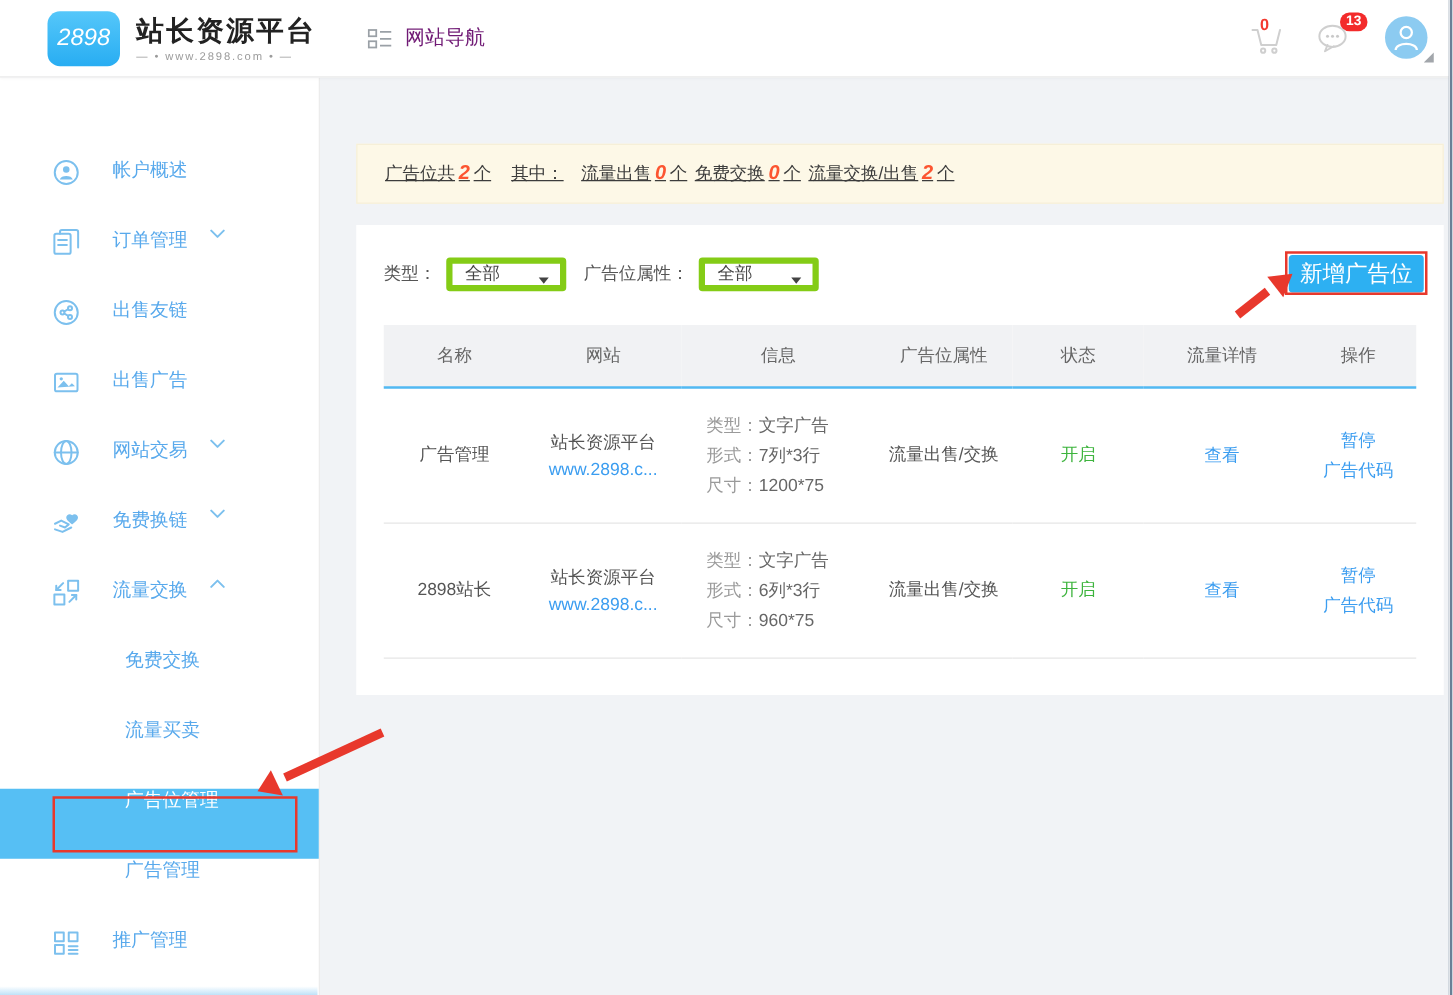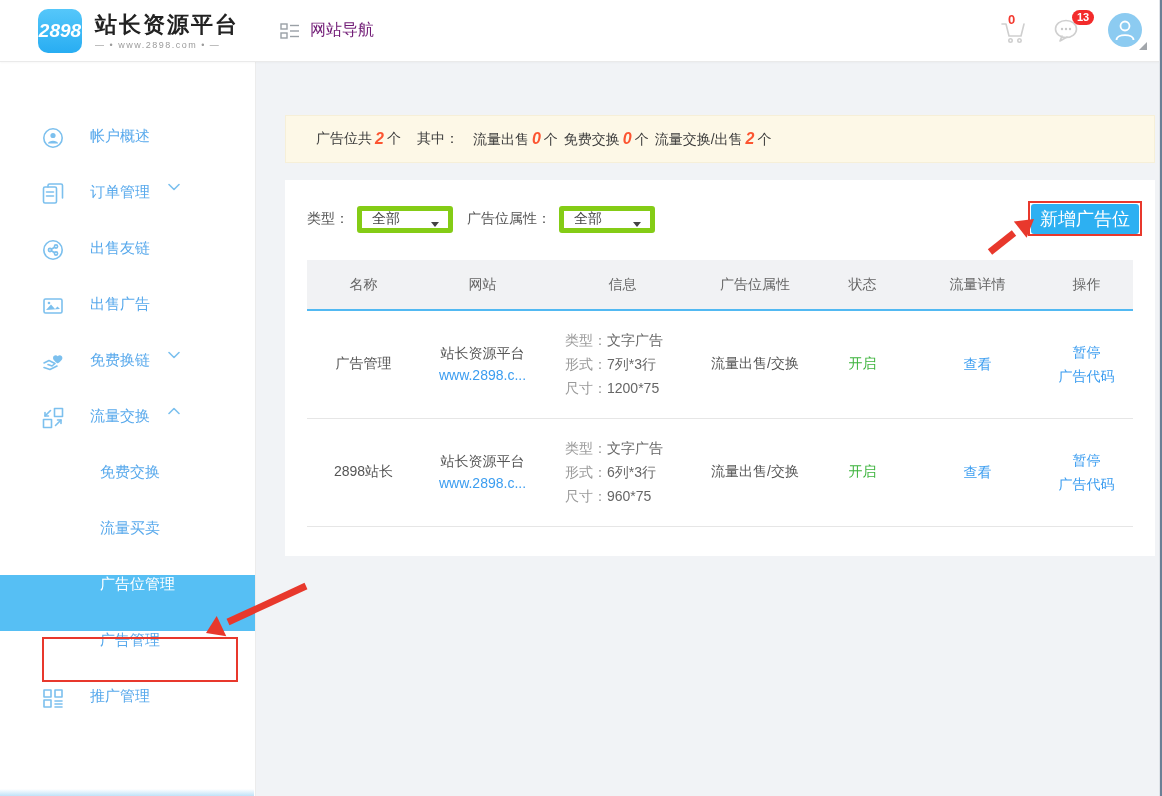--- a/index.html
+++ b/index.html
@@ -4,23 +4,23 @@
 <style>
   * { margin:0; padding:0; box-sizing:border-box; }
   body { background:#e9ebee; font-family:"Liberation Sans", sans-serif; }
   .page { position:relative; width:1162px; height:796px; background:#f1f3f6; overflow:hidden; }
 
   
   .topbar { position:absolute; top:0; left:0; right:0; height:62px; background:#fff;
             border-bottom:1px solid #eaeaea; display:flex; align-items:center; z-index:6;
             box-shadow:0 1px 2px rgba(0,0,0,.03); }
   .logo { display:flex; align-items:center; margin-left:38px; cursor:pointer; }
-  .logo-badge { width:44px; height:44px; border-radius:10px;
+  .logo-badge { width:58px; height:44px; border-radius:10px;
                 background:linear-gradient(180deg,#55c7fa,#28adf2);
-                color:#fff; font-size:19px; font-weight:bold; font-style:italic;
+                color:#fff; font-size:19px; font-weight:normal; font-style:italic;
                 display:flex; align-items:center; justify-content:center; letter-spacing:0; }
   .logo-text { margin-left:13px; display:flex; flex-direction:column; }
   .logo-title { font-size:22px; font-weight:bold; color:#222; letter-spacing:2px; line-height:26px; }
   .logo-sub { font-size:9px; color:#9b9b9b; letter-spacing:1.5px; margin-top:2px; }
   .site-nav { display:flex; align-items:center; margin-left:41px; color:#701a75; font-size:16px; cursor:pointer; }
   .site-nav svg { margin-right:10px; }
   .top-right { margin-left:auto; display:flex; align-items:center; padding-right:10px; }
   .cart-wrap { position:relative; width:30px; height:30px; cursor:pointer; }
   .cart-count { position:absolute; top:-4px; left:10px; color:#f3392f; font-size:13px; font-weight:bold; }
   .chat-wrap { position:relative; width:30px; height:28px; margin-left:24px; cursor:pointer; }
@@ -43,21 +43,21 @@
   .menu-item.sub { padding-left:100px; }
   .menu-item.active { background:#56bff4; color:#fff; }
   .chev { margin-left:18px; display:inline-flex; }
   .sidebar-glow { position:absolute; left:0; right:1px; bottom:0; height:7px;
                   background:linear-gradient(to top,#bfe2f8,rgba(255,255,255,0)); }
 
   
   .content { position:absolute; left:256px; top:62px; right:0; bottom:0; }
   .notice { position:absolute; left:29px; top:53px; width:870px; height:48px;
             background:#fdf8e7; border:1px solid #f6efd8; display:flex; align-items:center;
-            padding-left:30px; font-size:14px; color:#3c3c3c; }
+            padding-left:22px; font-size:14px; color:#3c3c3c;text-decoration:underline; }
   .notice .num { color:#fc5531; font-weight:bold; font-style:italic; font-size:16px; margin:0 3px; }
   .notice .mid { margin:0 14px 0 16px; }
   .notice .seg { margin-right:6px; }
 
   .panel { position:absolute; left:29px; top:118px; width:870px; height:376px; background:#fff; }
   .filters { position:absolute; top:24px; left:22px; height:30px; display:flex; align-items:center;
              font-size:14px; color:#555; }
   .sel { position:relative; width:96px; height:27px; border:5px solid #84cc16; border-radius:3px;
          background:#fff; margin:0 14px 0 8px; display:flex; align-items:center; padding-left:10px;
          color:#444; cursor:pointer; }
@@ -192,20 +192,33 @@
 
       <div class="menu-item">
         <svg class="mi-icon" viewBox="0 0 22 22">
           <rect x="2" y="4" width="18" height="14" rx="1.5" class="icon-stroke"></rect>
           <path d="M4 15 L9 9.5 L13 14 L15.5 11.5 L18 14" fill="#7cc0ee" stroke="none"></path>
           <circle cx="7" cy="8" r="1.3" fill="#7cc0ee" stroke="none"></circle>
         </svg>
         <span>出售广告</span>
       </div>
 
+      <div class="menu-item">
+        <svg class="mi-icon" viewBox="0 0 22 22">
+          <circle cx="11" cy="11" r="9.2" class="icon-stroke"></circle>
+          <ellipse cx="11" cy="11" rx="4.2" ry="9.2" class="icon-stroke"></ellipse>
+          <line x1="1.8" y1="11" x2="20.2" y2="11" class="icon-stroke"></line>
+        </svg>
+        <span>网站交易</span>
+        <span class="chev">
+          <svg width="12" height="8" viewBox="0 0 12 8">
+              <polyline points="1,1.5 6,6.5 11,1.5" class="icon-stroke"></polyline>
+            </svg>
+        </span>
+      </div>
 
       <div class="menu-item">
         <svg class="mi-icon" viewBox="0 0 22 22">
           <path d="M11 7 C11 4.5 14 3.5 15.7 5.2 C17.4 3.5 20.4 4.5 20.4 7 C20.4 9.5 15.7 12.5 15.7 12.5 C15.7 12.5 11 9.5 11 7 Z" fill="#7cc0ee" stroke="none"></path>
           <path d="M2 12 L7 9.5 L13 12.5 L10 15 L6 13.5" class="icon-stroke"></path>
           <path d="M2 16.5 L8 18.5 L15 15" class="icon-stroke"></path>
         </svg>
         <span>免费换链</span>
         <span class="chev">
           <svg width="12" height="8" viewBox="0 0 12 8">

